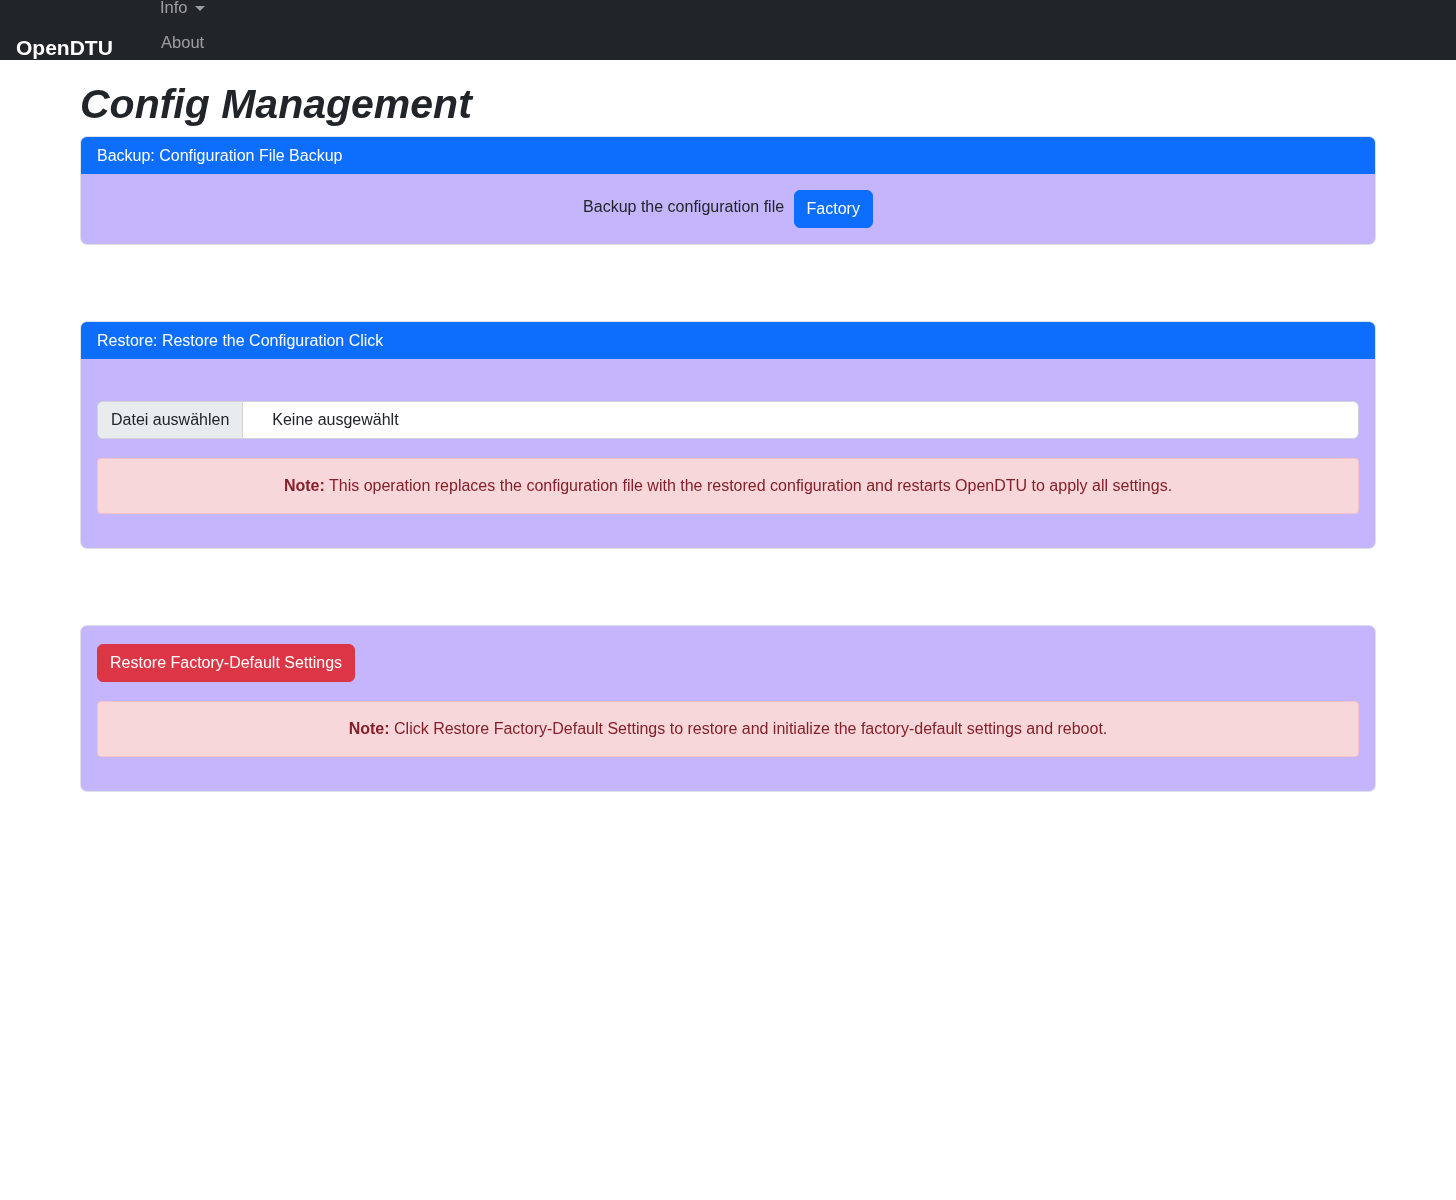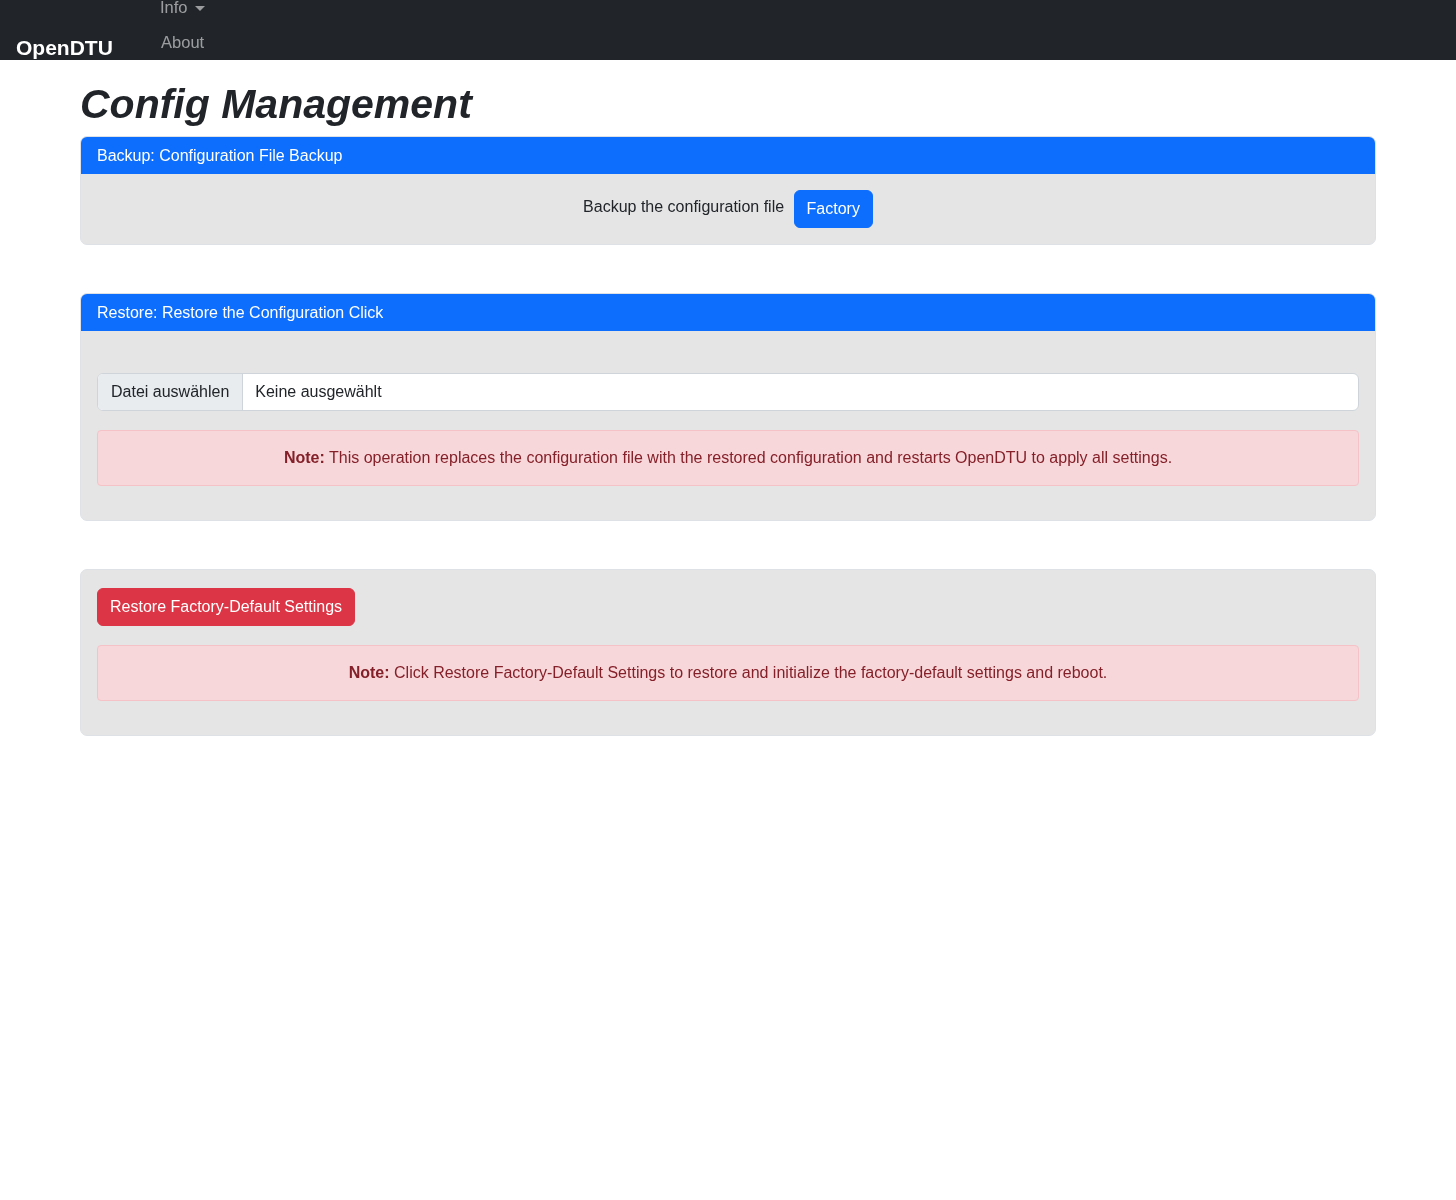--- a/index.html
+++ b/index.html
@@ -66,24 +66,24 @@
   .page-title {
     font-size: 41px;
     font-weight: 700;
     margin: 21px 0 8px 0;
     color: var(--body-text);
     font-style: italic;
   }
 
   
   .card {
-    background: #e5e5e5;
+    background: #c4b5fd;
     border: 1px solid var(--card-border);
     border-radius: 7px;
-    margin-bottom: 48px;
+    margin-bottom: 76px;
   }
   .card-header {
     background: var(--primary);
     color: #ffffff;
     padding: 8px 16px;
     font-size: 16px;
     line-height: 21px;
     border-radius: 6px 6px 0 0;
   }
   .card-body { padding: 16px; }
@@ -110,20 +110,21 @@
   .file-input {
     display: flex;
     align-items: stretch;
     height: 38px;
     border: 1px solid #ced4da;
     border-radius: 6px;
     overflow: hidden;
     background: #fff;
     margin-top: 26px;
     cursor: pointer;
+    gap: 17px;
   }
   .file-btn {
     display: flex;
     align-items: center;
     background: #e9ecef;
     border-right: 1px solid #ced4da;
     padding: 6px 13px;
     color: var(--body-text);
     white-space: nowrap;
   }

